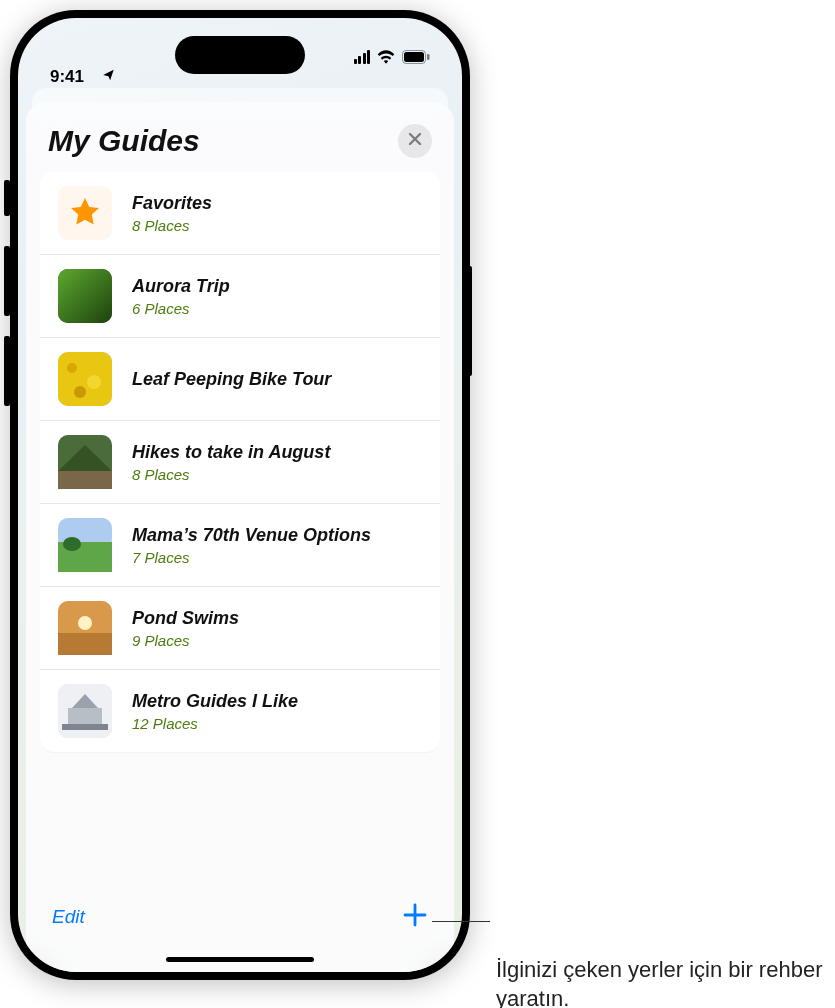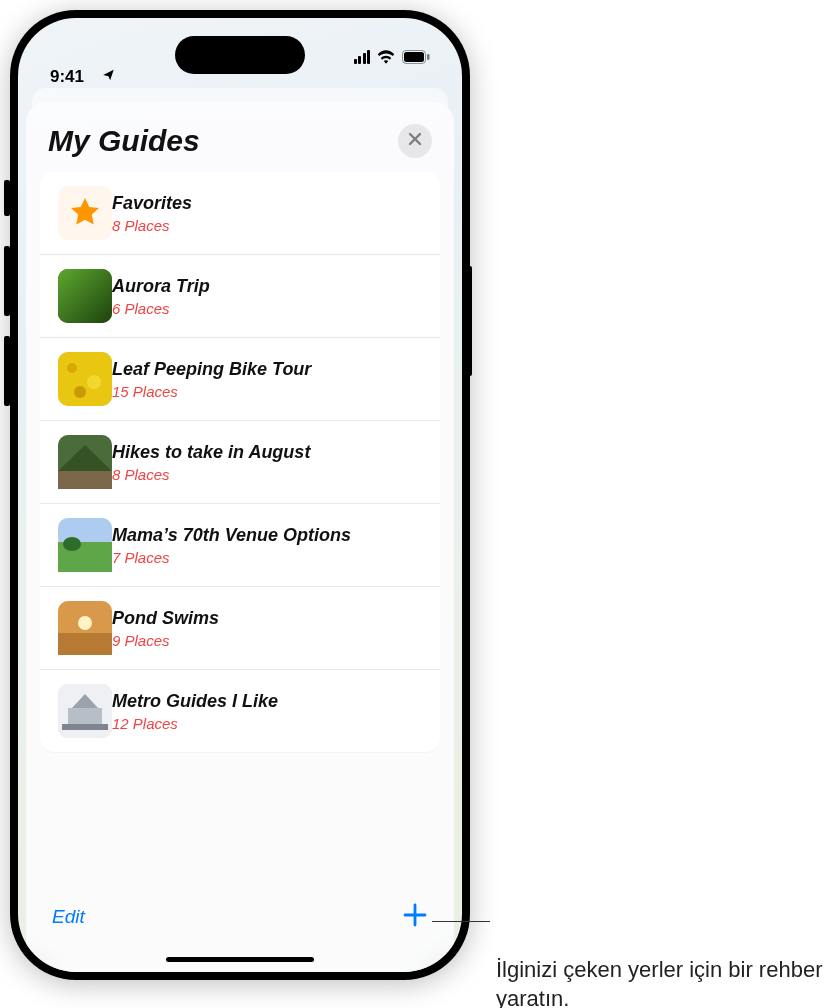--- a/index.html
+++ b/index.html
@@ -99,34 +99,34 @@
       width: 34px; height: 34px; border-radius: 50%;
       background: #e7e7ea; display: flex; align-items: center; justify-content: center;
       color: #7c7c82;
     }
     .list-card {
       margin: 0 14px; background: #fff; border-radius: 14px;
       flex: 0 0 auto;
       box-shadow: 0 1px 1px rgba(0,0,0,0.03);
     }
     .guide-row {
-      display: flex; align-items: center; gap: 0;
+      display: flex; align-items: center; gap: 20px;
       padding: 14px 18px;
       border-bottom: 1px solid #e8e8ea;
     }
     .guide-row:last-child { border-bottom: none; }
     .thumb {
       width: 54px; height: 54px; border-radius: 10px; flex-shrink: 0;
       display: flex; align-items: center; justify-content: center;
       background: #ddd;
     }
     .thumb-fav { background: #fff6ed; }
     .thumb svg { width: 100%; height: 100%; }
     .guide-text .title { font-size: 18px; font-weight: 600; color: #111; line-height: 1.25;}
-    .guide-text .sub { font-size: 15px; color: #ef4444; margin-top: 2px; }
+    .guide-text .sub { font-size: 15px; color: #4d7c0f; margin-top: 2px; }
     .bottom-bar {
       position: absolute; bottom: 0; left: 0; right: 0;
       display: flex; justify-content: space-between; align-items: center;
       padding: 0 26px 40px 26px;
     }
     .edit-btn { color: #007aff; font-size: 19px; }
     .add-btn { color: #007aff; }
     .home-indicator {
       position: absolute; bottom: 10px; left: 50%; transform: translateX(-50%);
       width: 148px; height: 5px; background: #000; border-radius: 3px;
@@ -233,21 +233,20 @@
           <div class="thumb">
             <svg viewBox="0 0 54 54">
                 <rect width="54" height="54" rx="10" fill="#e8c611"></rect>
                 <circle cx="14" cy="16" r="5" fill="#d9a704"></circle>
                 <circle cx="36" cy="30" r="7" fill="#f3d72e"></circle>
                 <circle cx="22" cy="40" r="6" fill="#c99805"></circle>
               </svg>
           </div>
           <div class="guide-text">
             <div class="title">Leaf Peeping Bike Tour</div>
-            <div class="sub">15 Places</div>
           </div>
         </div>
 
         <div class="guide-row">
           <div class="thumb">
             <svg viewBox="0 0 54 54">
                 <rect width="54" height="54" rx="10" fill="#4a6b3a"></rect>
                 <rect y="34" width="54" height="20" fill="#7a6648"></rect>
                 <path d="M0 36 L27 10 L54 36 Z" fill="#355226"></path>
               </svg>

